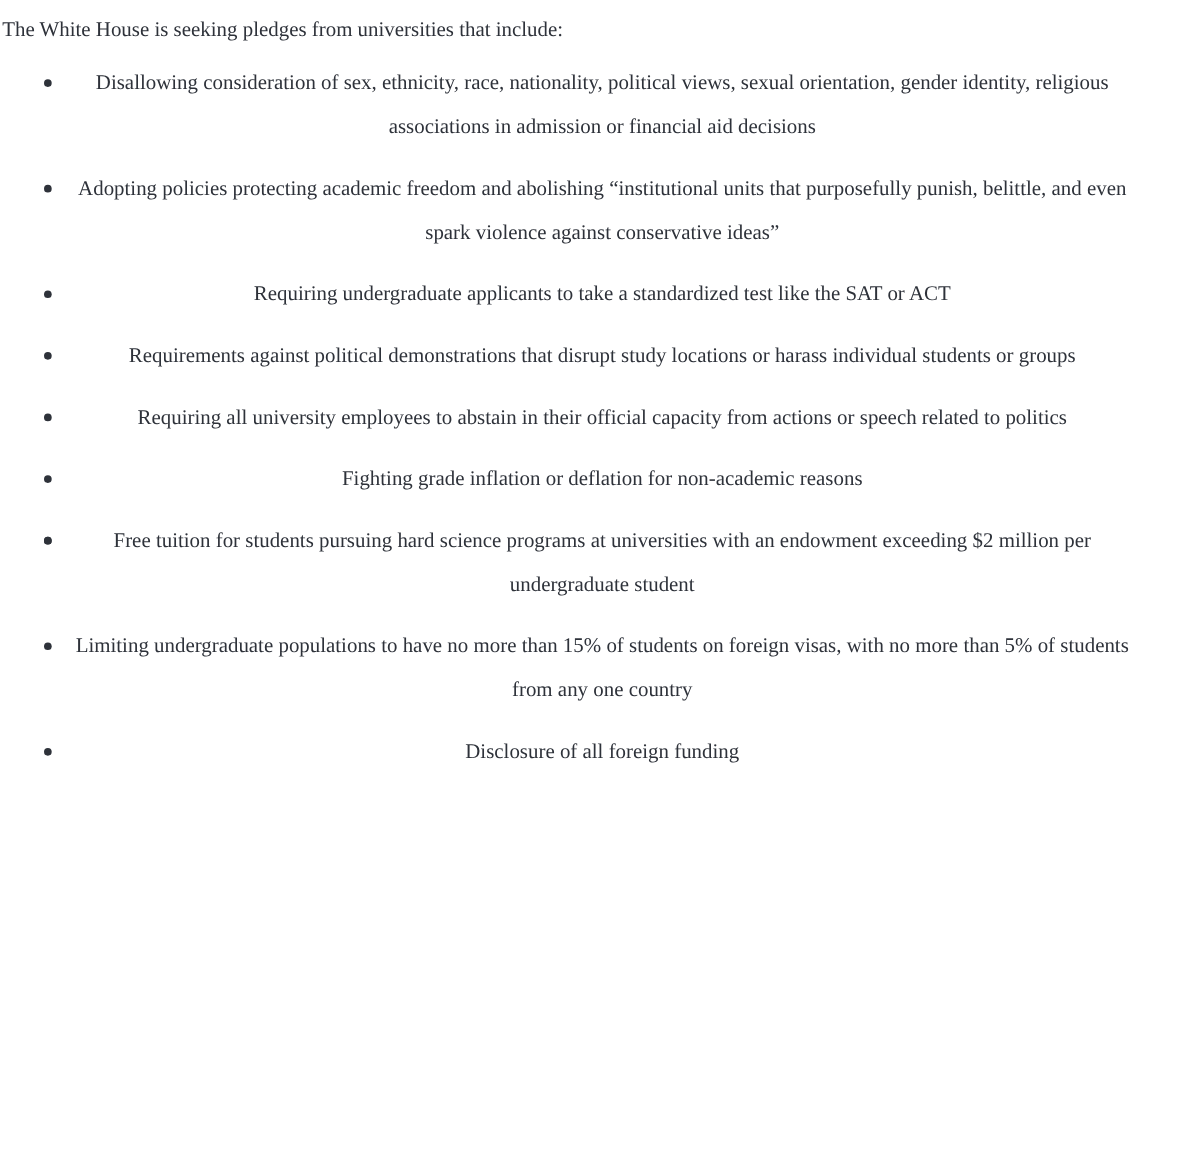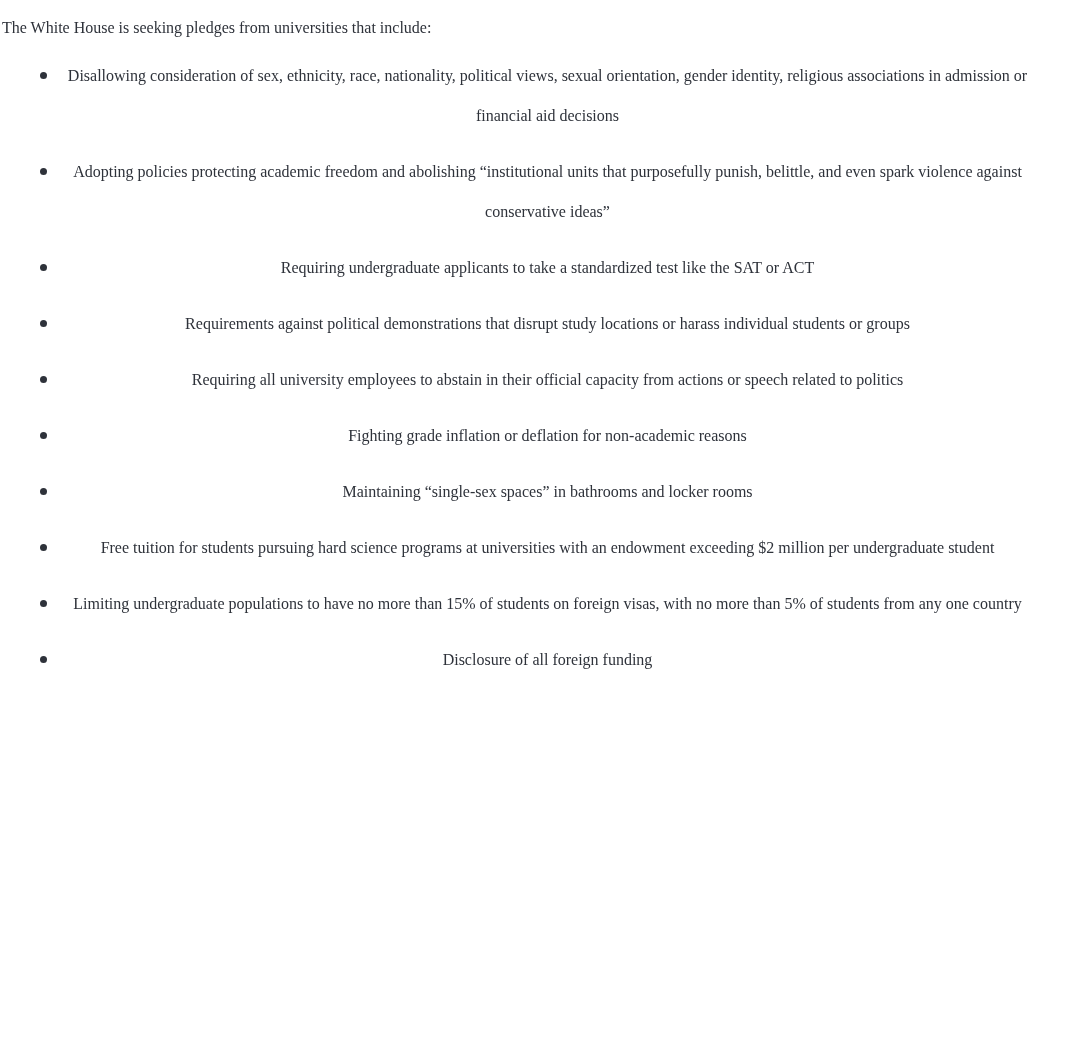--- a/index.html
+++ b/index.html
@@ -11,21 +11,21 @@
     width: 1080px;
     height: 1055px;
     overflow: hidden;
     font-family: "Liberation Serif", "DejaVu Serif", serif;
     color: #2e323a;
   }
   .article-body {
     box-sizing: border-box;
     width: 1080px;
     padding: 8px 44px 0 2px;
-    font-size: 16px;
+    font-size: 19px;
     line-height: 40px;
   }
   .intro {
     margin: 0 0 8px 0;
     font-weight: 400;
   }
   ul.pledge-list {
     margin: 0;
     padding: 0 0 0 57px;
     list-style: none;
@@ -75,21 +75,20 @@
     <li>
       <span class="bullet-dot"></span>
       <span>Requiring all university employees to abstain in their official capacity from actions or speech related to politics</span>
     </li>
     <li>
       <span class="bullet-dot"></span>
       <span>Fighting grade inflation or deflation for non-academic reasons</span>
     </li>
     <li>
       <span class="bullet-dot"></span>
-      <span>Maintaining “single-sex spaces” in bathrooms and locker rooms</span>
     </li>
     <li>
       <span class="bullet-dot"></span>
       <span>Free tuition for students pursuing hard science programs at universities with an endowment exceeding $2 million per undergraduate student</span>
     </li>
     <li>
       <span class="bullet-dot"></span>
       <span>Limiting undergraduate populations to have no more than 15% of students on foreign visas, with no more than 5% of students from any one country</span>
     </li>
     <li>

